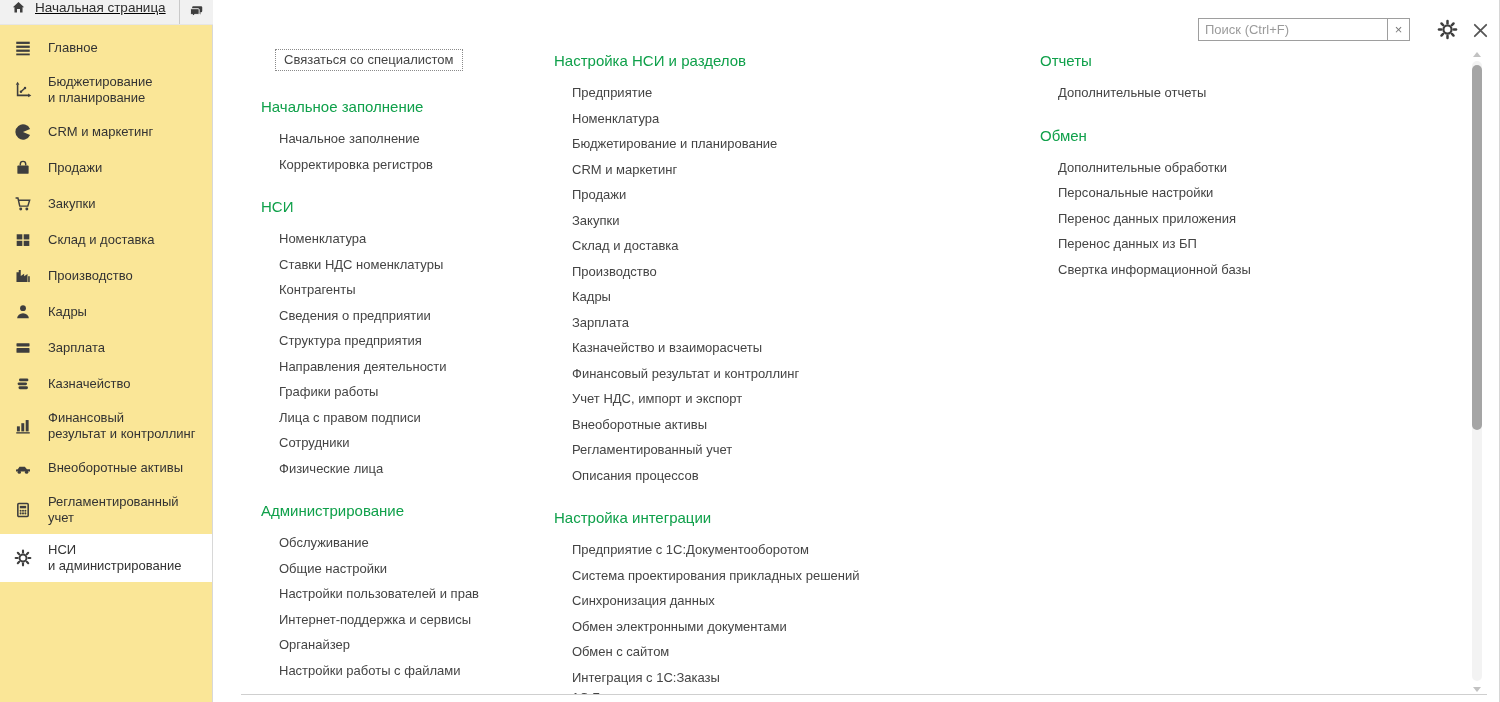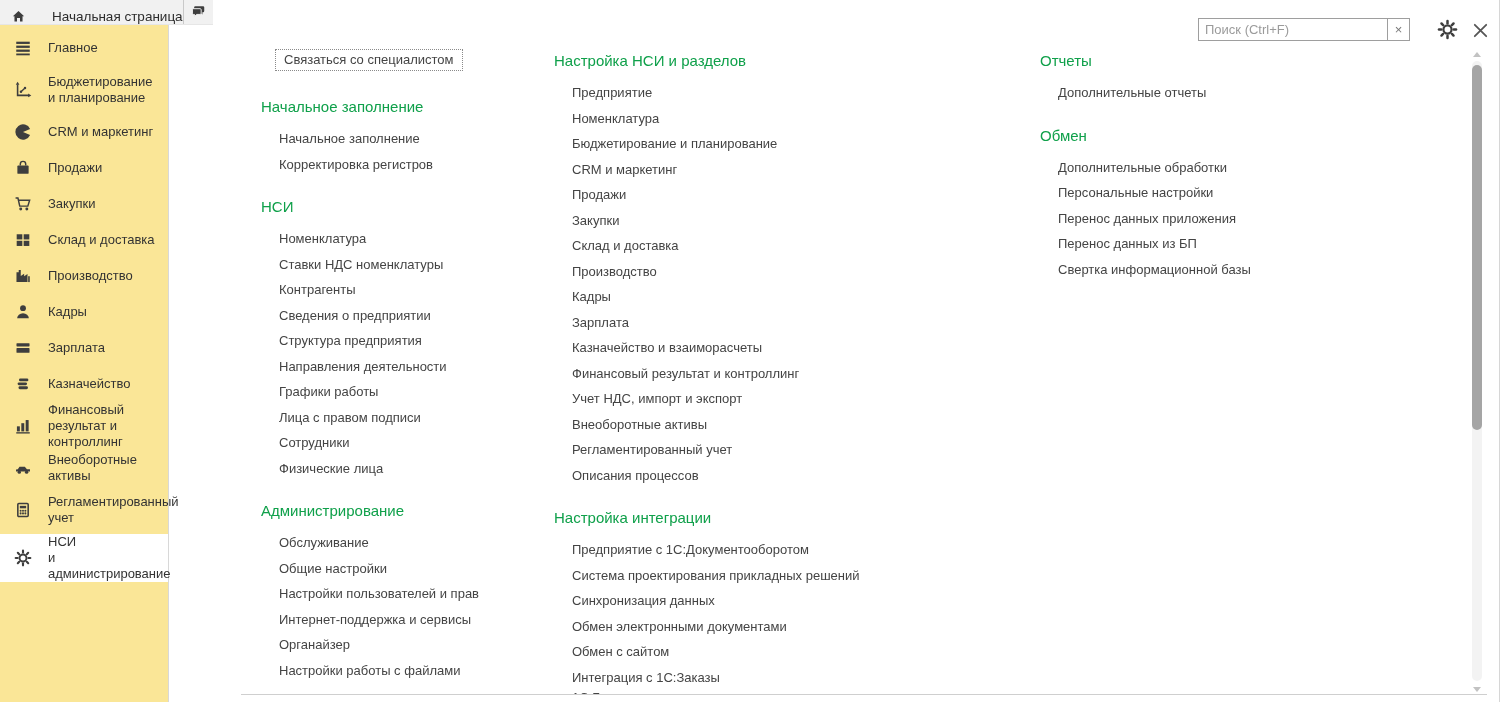--- a/index.html
+++ b/index.html
@@ -2,33 +2,33 @@
 <html><head>
 <meta charset="utf-8">
 <style>
   html,body{margin:0;padding:0;background:#fff;}
   .app{position:relative;width:1500px;height:702px;background:#fff;overflow:hidden;
        font-family:"Liberation Sans",sans-serif;}
 
   
   .tabbar{position:absolute;left:0;top:0;width:213px;height:25px;background:#f1f1f1;
           border-bottom:1px solid #e6e6e6;display:flex;align-items:stretch;box-sizing:border-box;}
-  .home-tab{flex:1;display:flex;align-items:flex-end;gap:26px;padding-left:11px;cursor:pointer;}
+  .home-tab{flex:1;display:flex;align-items:flex-start;gap:9px;padding-left:11px;cursor:pointer;text-decoration:underline;}
   .home-tab .ticon{width:15px;height:15px;flex:none;}
   .home-tab .tlabel{font-size:13.5px;color:#2d2d2d;white-space:nowrap;}
   .tab-sep{width:1px;background:#c9c9c9;}
   .chat-btn{width:33px;display:flex;align-items:center;justify-content:center;cursor:pointer;}
   .chat-btn .ticon{width:17px;height:17px;}
 
   
   .top-edge{position:absolute;left:213px;top:0;right:0;height:4px;background:#d9d9d9;}
   .top-edge-tick{position:absolute;left:415px;top:0;width:3px;height:4px;background:#9c9c9c;}
 
   
-  .sidebar{position:absolute;left:0;top:25px;width:169px;bottom:0;background:#FAE697;
+  .sidebar{position:absolute;left:0;top:25px;width:213px;bottom:0;background:#FAE697;
            border-right:1px solid #d8d8d8;box-sizing:border-box;padding-top:5px;}
   .sb-item{display:flex;align-items:center;gap:16px;padding-left:14px;cursor:pointer;}
   .sb-item.single{height:36px;}
   .sb-item.double{height:48px;}
   .sb-item.active{background:#ffffff;}
   .sb-icon{width:18px;height:18px;flex:none;display:flex;}
   .sb-label{font-size:13px;line-height:16px;color:#333;white-space:pre-line;}
 
   
   .main{position:absolute;left:213px;top:0;right:0;bottom:0;background:#fff;}

